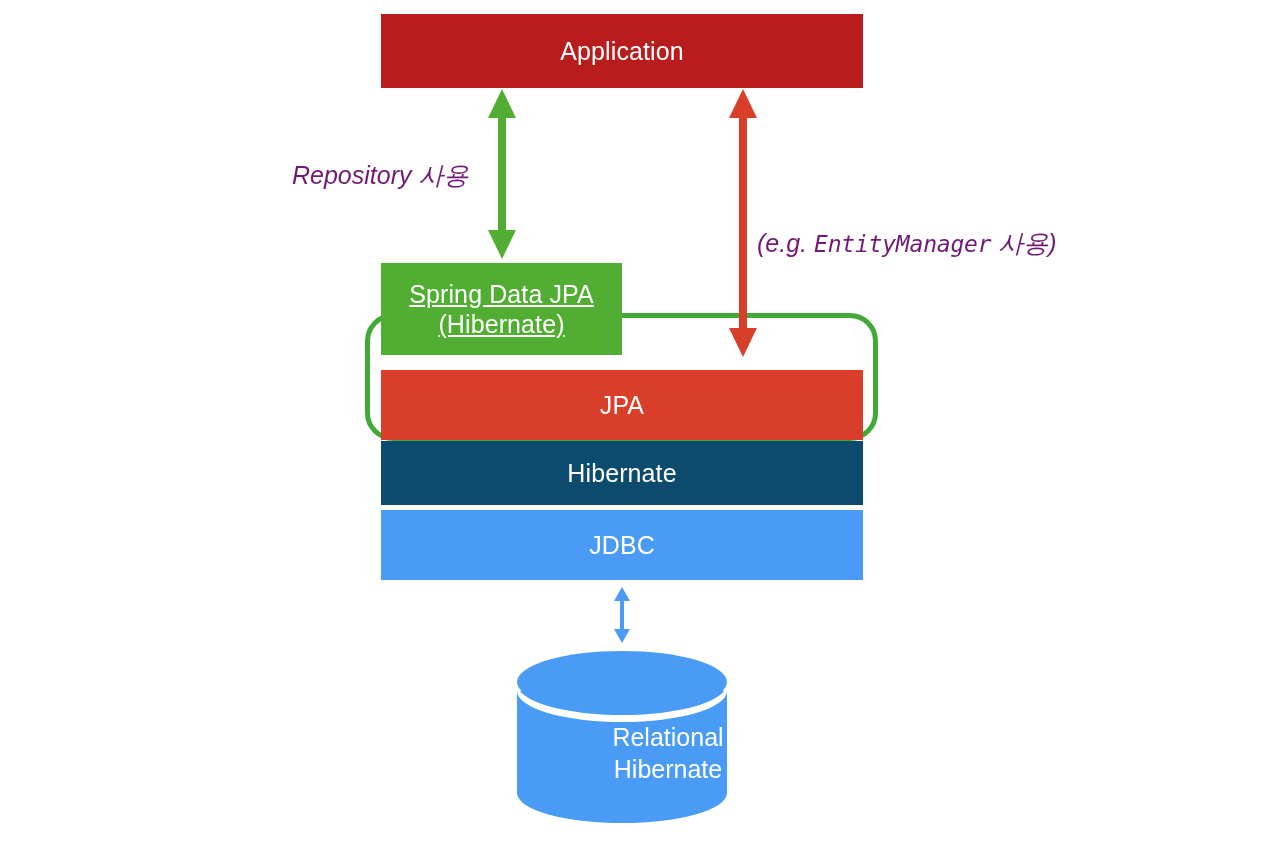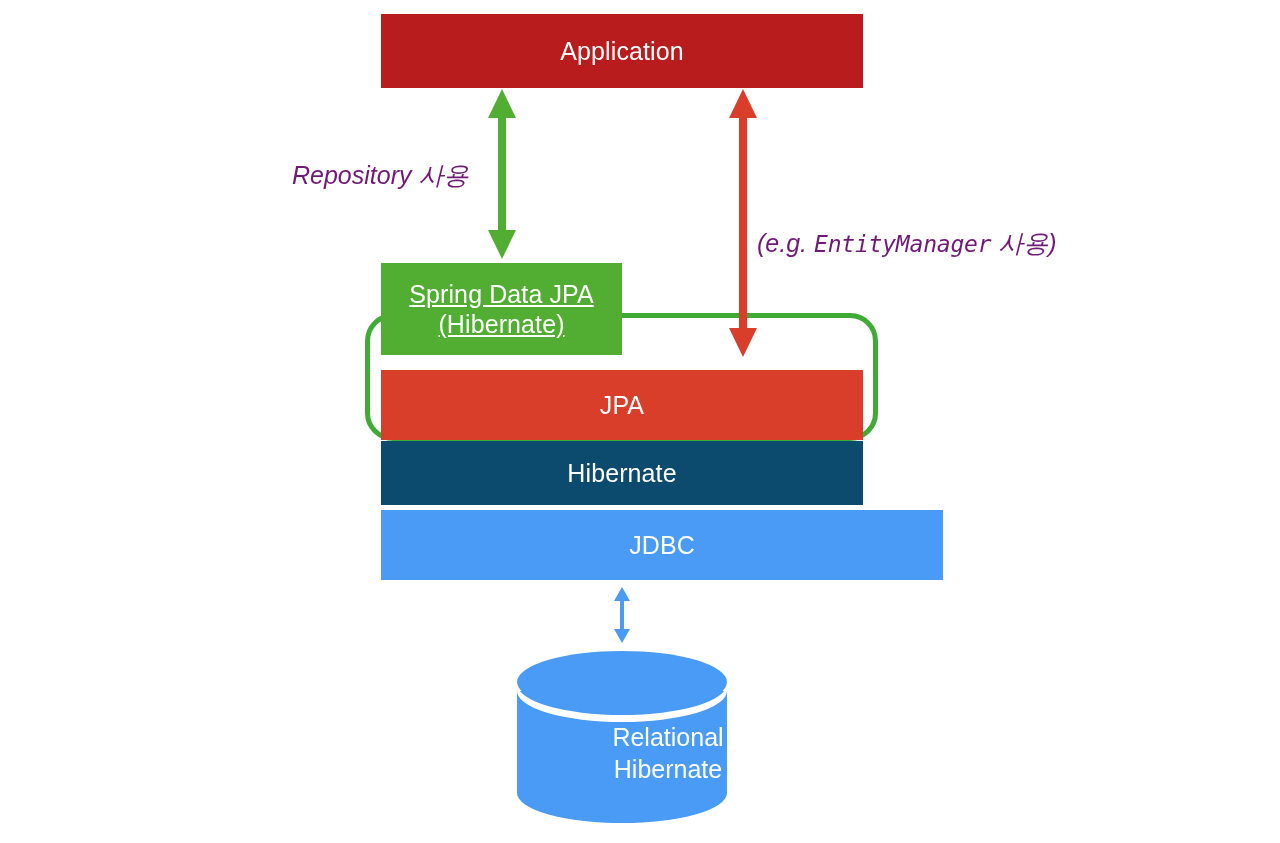--- a/index.html
+++ b/index.html
@@ -59,21 +59,21 @@
   .box-hibernate {
     left: 381px;
     top: 441px;
     width: 482px;
     height: 64px;
     background: #0c4a6e;
   }
   .box-jdbc {
     left: 381px;
     top: 510px;
-    width: 562px;
+    width: 482px;
     height: 70px;
     background: #4a9bf5;
   }
 
   
   .group-outline {
     position: absolute;
     left: 365px;
     top: 313px;
     width: 513px;

